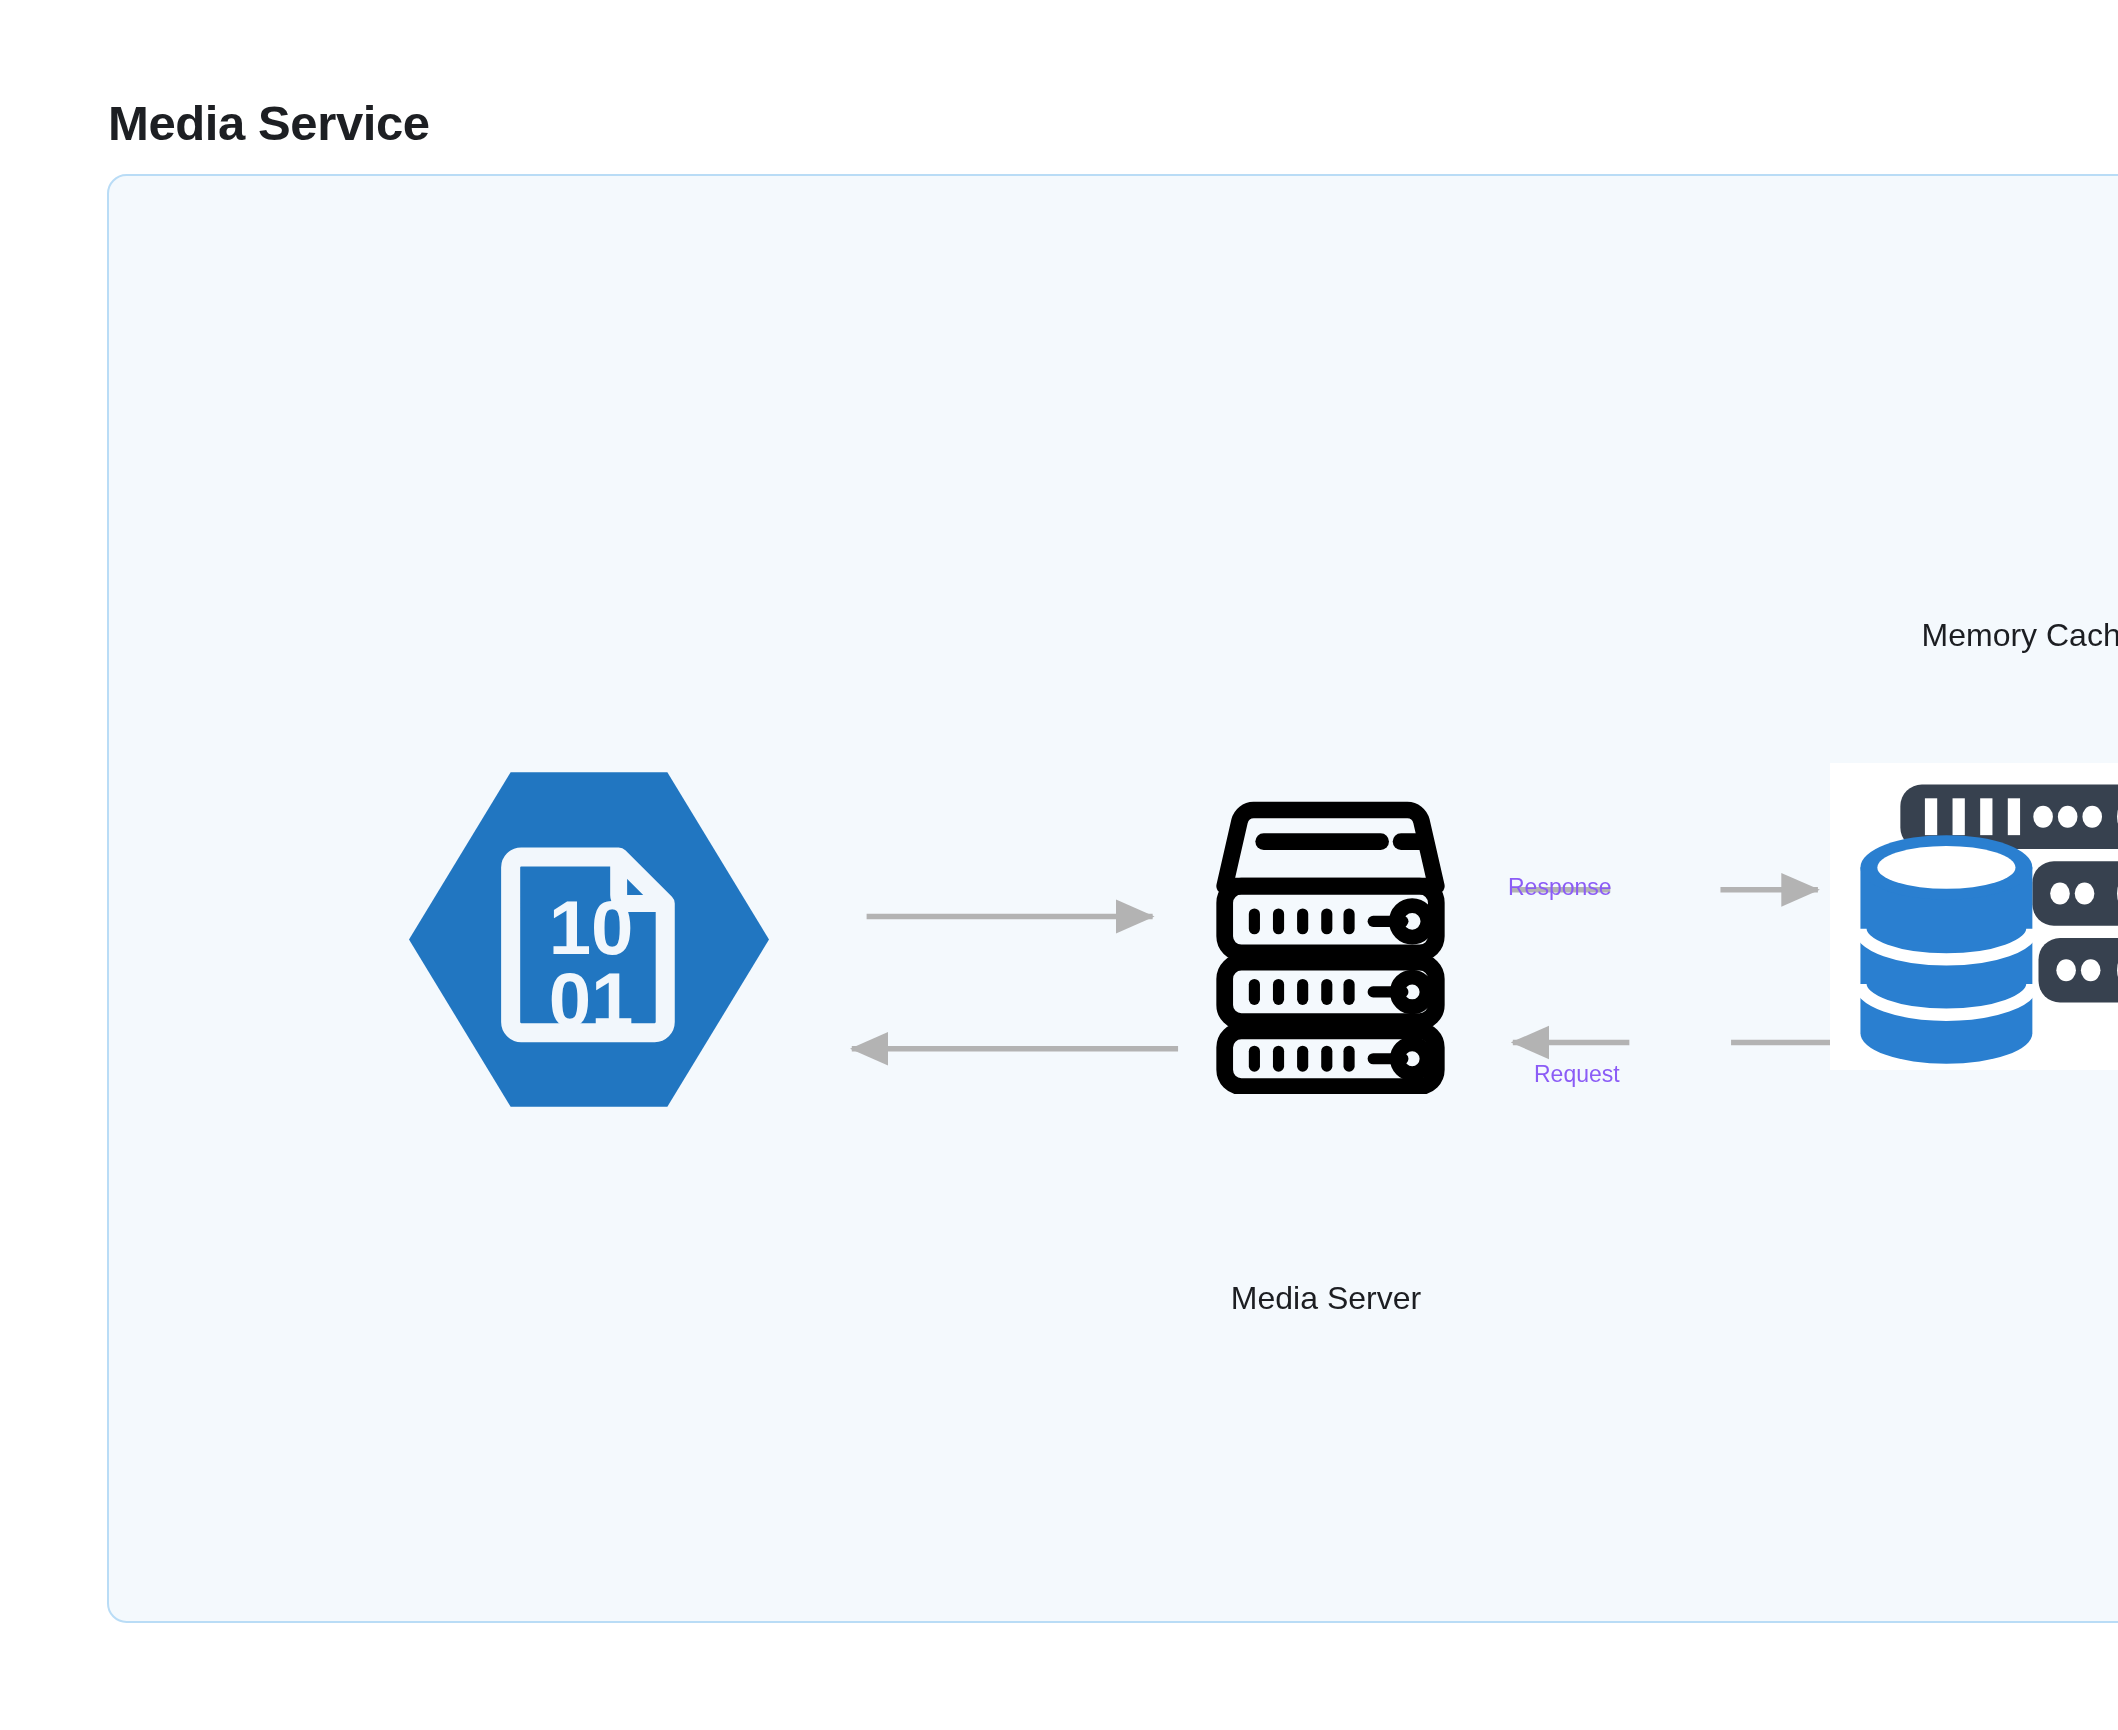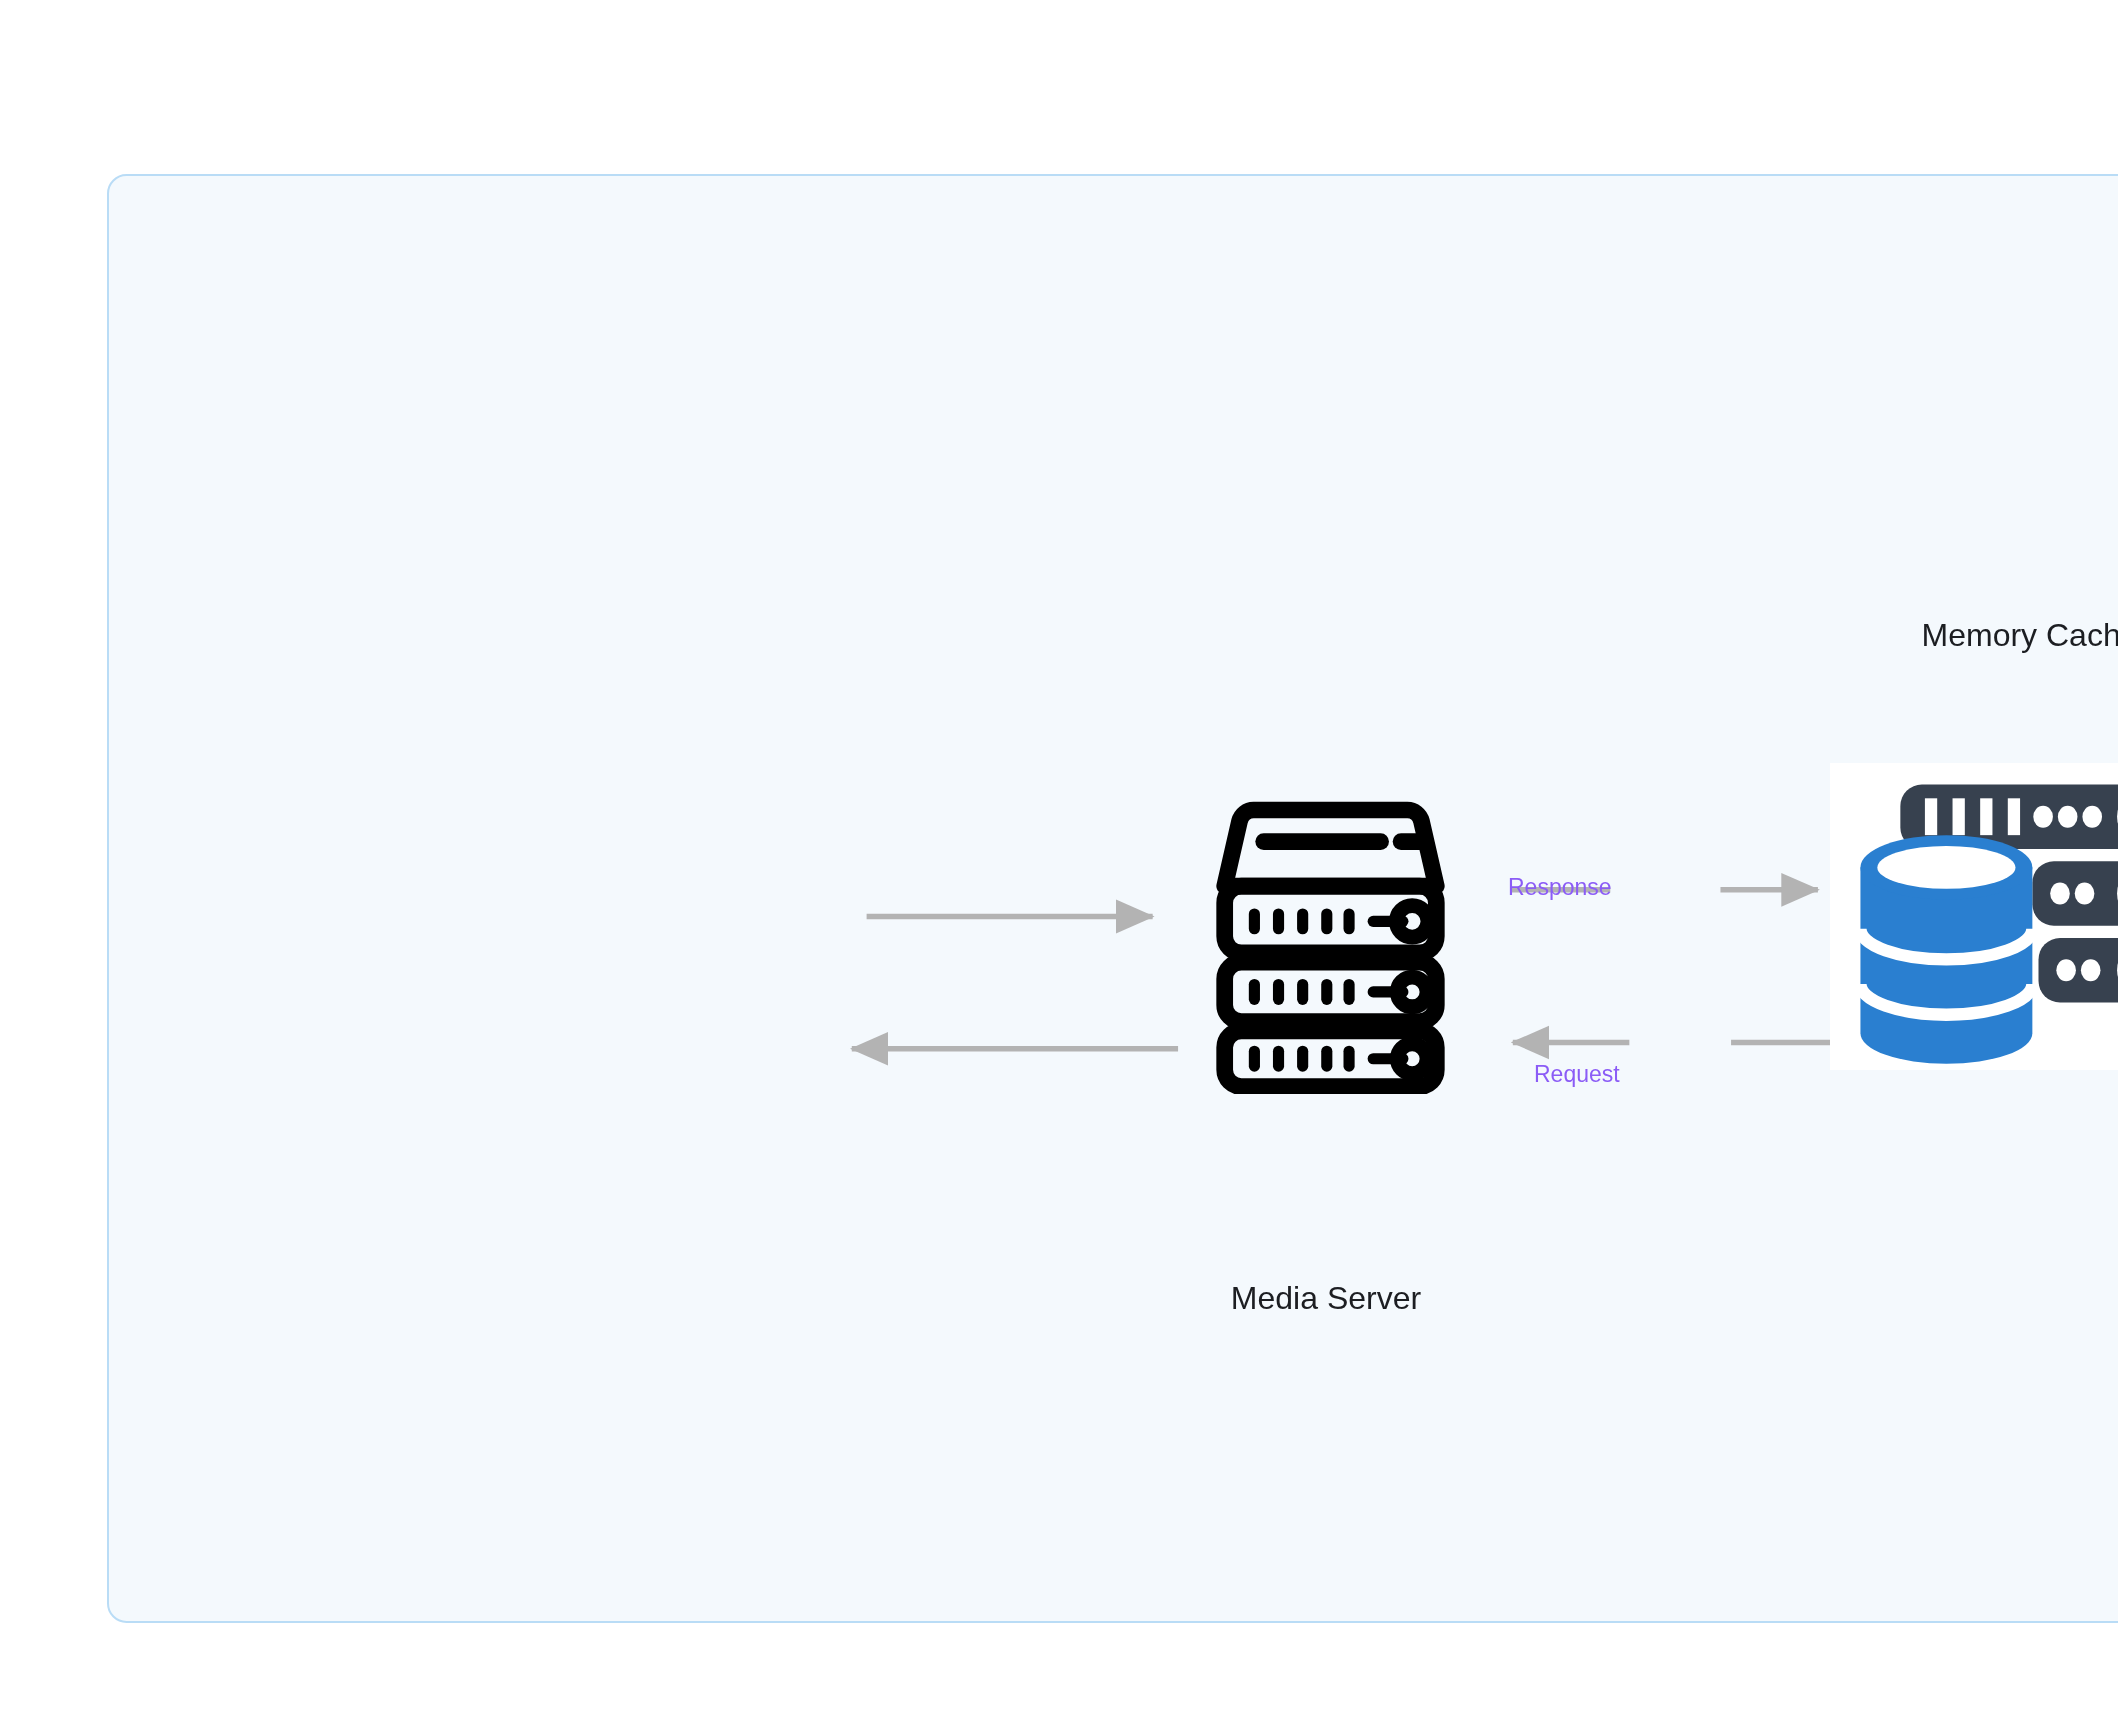--- a/index.html
+++ b/index.html
@@ -55,20 +55,21 @@
   #icon-azure{left:409px;top:772px;width:360px;height:335px;}
   #icon-media-server{left:1182px;top:797px;width:297px;height:297px;}
   #icon-memory-cache{left:1830px;top:763px;width:417px;height:307px;background:#ffffff;}
   .icon-host svg{display:block;width:100%;height:100%;}
 </style>
 </head>
 <body>
 
 <div id="root">
 
+  <div id="page-title">Media Service</div>
 
   <div id="diagram-panel"></div>
 
   <svg class="layer" viewBox="0 0 7424 4085" xmlns="http://www.w3.org/2000/svg">
     <defs>
       <marker id="ah-r" viewBox="0 0 10 10" refX="9.5" refY="5" markerWidth="7" markerHeight="7" orient="auto-start-reverse">
         <path d="M0,0.6 L10,5 L0,9.4 z" fill="#b3b3b3"></path>
       </marker>
       <marker id="ah-l" viewBox="0 0 10 10" refX="9.5" refY="5" markerWidth="7" markerHeight="7" orient="auto-start-reverse">
         <path d="M0,0.6 L10,5 L0,9.4 z" fill="#b3b3b3"></path>
@@ -94,20 +95,31 @@
       <path d="M6555,1385 H6073 Q6018,1385 6018,1440 V2372 Q6018,2427 5963,2427 H5330" marker-end="url(#ah-l)" marker-start="url(#tail-r)"></path>
 
       <line x1="5330" y1="2243" x2="6560" y2="2243" marker-end="url(#ah-r)" marker-start="url(#tail-r)"></line>
       <line x1="6560" y1="2403" x2="5330" y2="2403" marker-end="url(#ah-l)" marker-start="url(#tail-r)"></line>
 
       <path d="M5330,2940 H5900 Q5955,2940 5955,2995 V3345 Q5955,3400 6010,3400 H6555" marker-end="url(#ah-r)" marker-start="url(#tail-r)"></path>
       <path d="M6555,3485 H6068 Q6013,3485 6013,3430 V2540 Q6013,2485 5958,2485 H5330" marker-end="url(#ah-l)" marker-start="url(#tail-r)"></path>
     </g>
   </svg>
 
+  <div class="icon-host" id="icon-azure">
+    <svg viewBox="0 0 170 158" xmlns="http://www.w3.org/2000/svg">
+      <polygon points="48,0 122,0 170,79 122,158 48,158 0,79" fill="#2176c1"></polygon>
+      <g fill="none" stroke="#f2f7fc" stroke-width="9" stroke-linejoin="round">
+        <path d="M53,40 h46 l22,22 v56 a5,5 0 0 1 -5,5 h-63 a5,5 0 0 1 -5,-5 v-73 a5,5 0 0 1 5,-5 z"></path>
+      </g>
+      <path d="M99,40 v18 a4,4 0 0 0 4,4 h18" fill="none" stroke="#f2f7fc" stroke-width="8" stroke-linejoin="round"></path>
+      <text x="86" y="86" font-family="'Liberation Sans',sans-serif" font-size="36" font-weight="bold" fill="#f2f7fc" text-anchor="middle">10</text>
+      <text x="86" y="120" font-family="'Liberation Sans',sans-serif" font-size="36" font-weight="bold" fill="#f2f7fc" text-anchor="middle">01</text>
+    </svg>
+  </div>
 
   <div class="icon-host" id="icon-media-server">
     <svg viewBox="0 0 160 160" xmlns="http://www.w3.org/2000/svg">
       <g stroke="#000000" fill="none" stroke-linecap="round" stroke-linejoin="round">
 
         <path d="M23,48 L31,13 a8,8 0 0 1 7.6,-6 h82.8 a8,8 0 0 1 7.6,6 L137,48" stroke-width="9"></path>
         <line x1="24" y1="48" x2="136" y2="48" stroke-width="9"></line>
         <g stroke-width="9" stroke-linecap="round">
           <line x1="44" y1="24" x2="107" y2="24"></line>
           <line x1="118" y1="24" x2="128" y2="24"></line>

